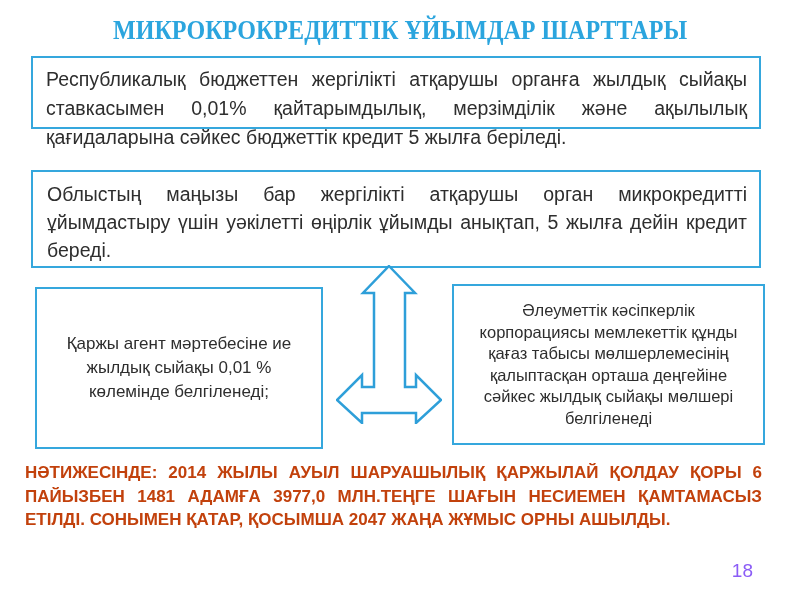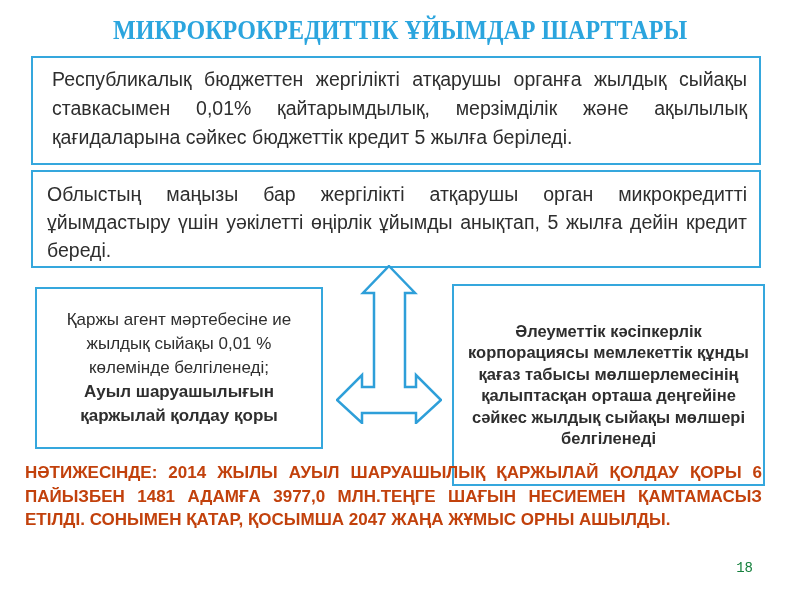--- a/index.html
+++ b/index.html
@@ -24,85 +24,83 @@
     transform-origin:50% 50%;
     white-space:nowrap;
   }
   .text-box{
     position:absolute;
     border:2px solid #35A7DD;
     background:#ffffff;
     box-sizing:border-box;
   }
   .box1{
-    left:31px;top:56px;width:730px;height:109px;
-    padding:7px 12px 0 19px;
+    left:31px;top:56px;width:730px;height:73px;
+    padding:7px 12px 0 13px;
     font-size:19.5px;line-height:29px;
     text-align:justify;
   }
   .box2{
     left:31px;top:170px;width:730px;height:98px;
     padding:8px 12px 8px 14px;
     font-size:19.5px;line-height:28px;
     text-align:justify;
   }
   .box3{
     left:35px;top:287px;width:288px;height:162px;
     display:flex;flex-direction:column;justify-content:center;
     text-align:center;
     padding:6px 20px;
     font-size:17px;line-height:24px;
   }
   .box3 .bold-part{font-weight:bold;}
   .box4{
-    left:452px;top:284px;width:313px;height:202px;
+    left:452px;top:284px;width:313px;height:161px;
     display:flex;align-items:center;justify-content:center;
     text-align:center;
     padding:6px 12px;
-    font-weight:bold;
+    font-weight:normal;
     font-size:16.5px;line-height:21.5px;
   }
   .arrow-wrap{
     position:absolute;
     left:336px;top:265px;width:106px;height:159px;
   }
   .result-text{
     position:absolute;
     left:25px;top:461px;width:737px;
     font-weight:bold;
     font-size:17px;line-height:23.5px;
     color:#c2410c;
     text-align:justify;
   }
   .page-number{
     position:absolute;
     right:47px;top:560px;
-    font-size:14px;
-    color:#15803d;
-    font-family:Liberation Mono, monospace;
+    font-size:19px;
+    color:#8b5cf6;
   }
 </style>
 </head>
 <body>
 
 <div class="slide">
 
   <div class="slide-title">МИКРОКРОКРЕДИТТІК ҰЙЫМДАР ШАРТТАРЫ</div>
 
   <div class="text-box box1">
     <span>Республикалық бюджеттен жергілікті атқарушы органға жылдық сыйақы ставкасымен 0,01% қайтарымдылық, мерзімділік және ақылылық қағидаларына сәйкес бюджеттік кредит 5 жылға беріледі.</span>
   </div>
 
   <div class="text-box box2">
     <span>Облыстың маңызы бар жергілікті атқарушы орган микрокредитті ұйымдастыру үшін уәкілетті өңірлік ұйымды анықтап, 5 жылға дейін кредит береді.</span>
   </div>
 
   <div class="text-box box3">
     <span>Қаржы агент мәртебесіне ие жылдық сыйақы 0,01 % көлемінде белгіленеді;</span>
-    <span class="bold-part">Ауыл шаруашылығын қаржылай қолдау қоры</span>
   </div>
 
   <div class="arrow-wrap">
     <svg width="106" height="159" viewBox="0 0 106 159" xmlns="http://www.w3.org/2000/svg">
       <polygon points="53,1 79,28 69,28 69,122 80,122 80,110 105,135 80,158 80,148 26,148 26,158 1,135 26,110 26,122 38,122 38,28 27,28" fill="#ffffff" stroke="#2E9FD9" stroke-width="2.5" stroke-linejoin="miter"></polygon>
     </svg>
   </div>
 
   <div class="text-box box4">
     <span>Әлеуметтік кәсіпкерлік корпорациясы мемлекеттік құнды қағаз табысы мөлшерлемесінің қалыптасқан орташа деңгейіне сәйкес жылдық сыйақы мөлшері белгіленеді</span>

